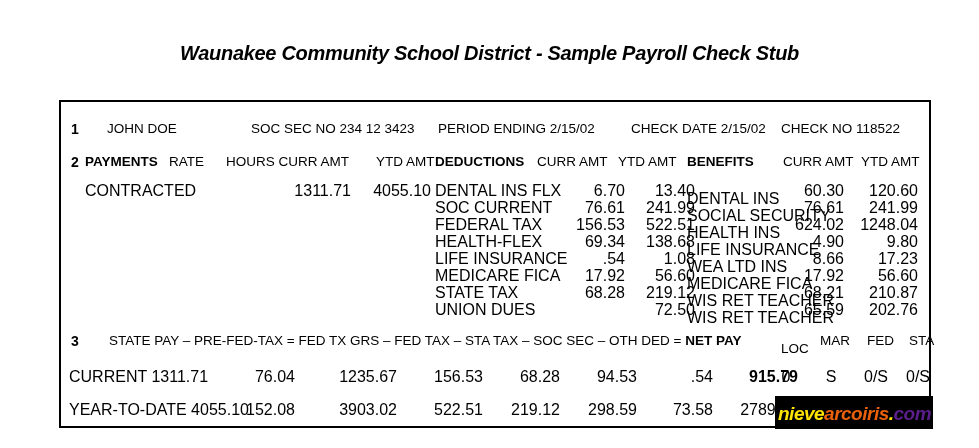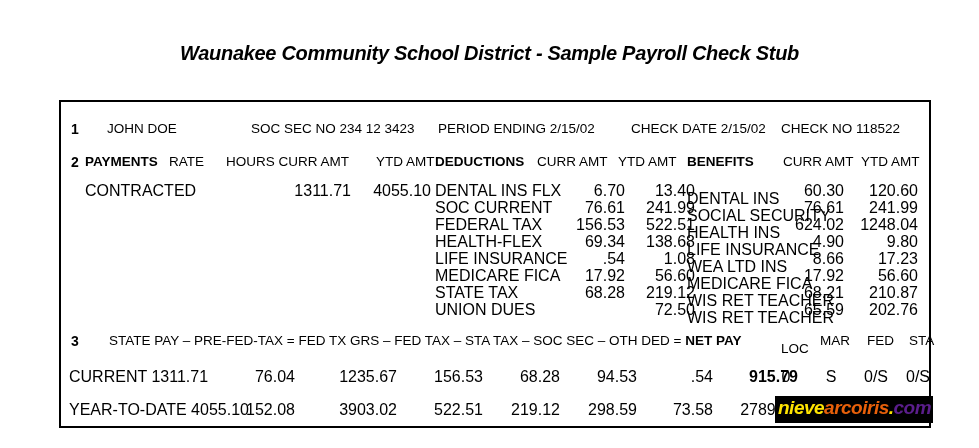--- a/index.html
+++ b/index.html
@@ -121,21 +121,21 @@
   .sum-fed { position: absolute; left: 800px; width: 30px; text-align: center; }
   .sum-sta { position: absolute; left: 842px; width: 30px; text-align: center; }
 
   
   #watermark {
     position: absolute;
     left: 775px;
     top: 396px;
     height: 24px;
     background: #000000;
-    padding: 1px 2px 2px 3px;
+    padding: 7px 2px 2px 3px;
     font-size: 19px;
     font-weight: bold;
     font-style: italic;
     letter-spacing: -0.5px;
     line-height: 21px;
     white-space: nowrap;
     z-index: 5;
   }
   #watermark span { display: inline; }
 </style>

